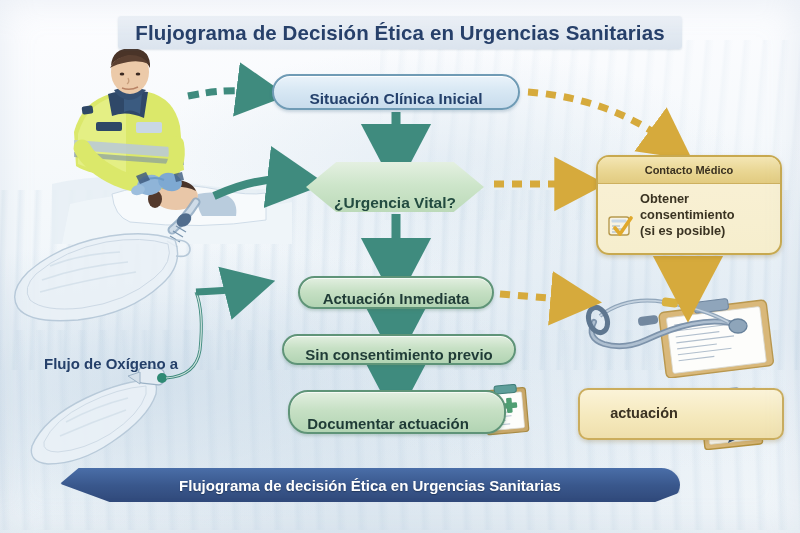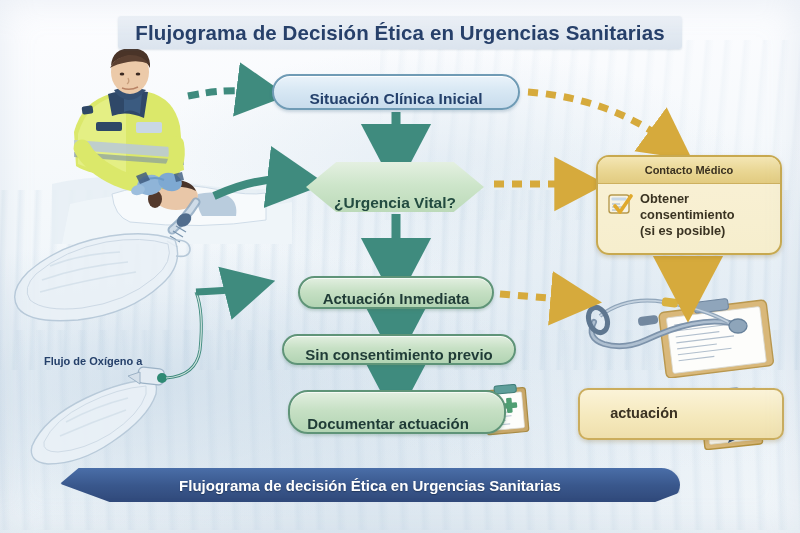--- a/index.html
+++ b/index.html
@@ -136,21 +136,21 @@
     overflow: hidden;
   }
   #node-contacto .hdr {
     height: 27px;
     background: linear-gradient(180deg, #f4e6b4 0%, #e9d693 55%, #e2cb80 100%);
     border-bottom: 1px solid #cdb05f;
     display:flex; align-items:center; justify-content:center;
   }
   #node-contacto .hdr span { font-size: 11px; font-weight: bold; color: #3a3120; }
   #node-contacto .bdy {
-    display:flex; align-items:flex-start; gap:7px;
+    display:flex; align-items:flex-end; gap:7px;
     padding: 7px 9px 5px 9px;
   }
   #node-contacto .bdy .txt {
     font-size: 12.8px; color:#3a3322; line-height:1.24; font-weight:600;
   }
 
   
   #node-documentar2 {
     position:absolute; left: 578px; top: 388px; width: 206px; height: 52px;
     border-radius: 10px;
@@ -173,21 +173,21 @@
   
   #illustration { position:absolute; left:52px; top:44px; width:240px; height:200px; }
   #oxygen-bags { position:absolute; left:0px; top:196px; width:250px; height:270px; }
   #stethoscope { position:absolute; left:580px; top:282px; width:210px; height:96px; }
   #clipboard-pen { position:absolute; left:694px; top:386px; width:92px; height:64px; }
   #clipboard-small { position:absolute; left:480px; top:384px; width:56px; height:52px; }
 
   
   #oxygen-label {
     position:absolute; left:44px; top:354px; width: 230px;
-    font-size: 11px; line-height: 1.32; color:#25406a; font-weight: bold;
+    font-size: 15px; line-height: 1.32; color:#25406a; font-weight: bold;
   }
   #oxygen-label .thin { font-weight: normal; color:#2c4670; }
 </style>
 </head>
 <body>
 
 <div id="canvas">
   <div class="wash w1"></div>
   <div class="wash w2"></div>
   <div class="wash w3"></div>

